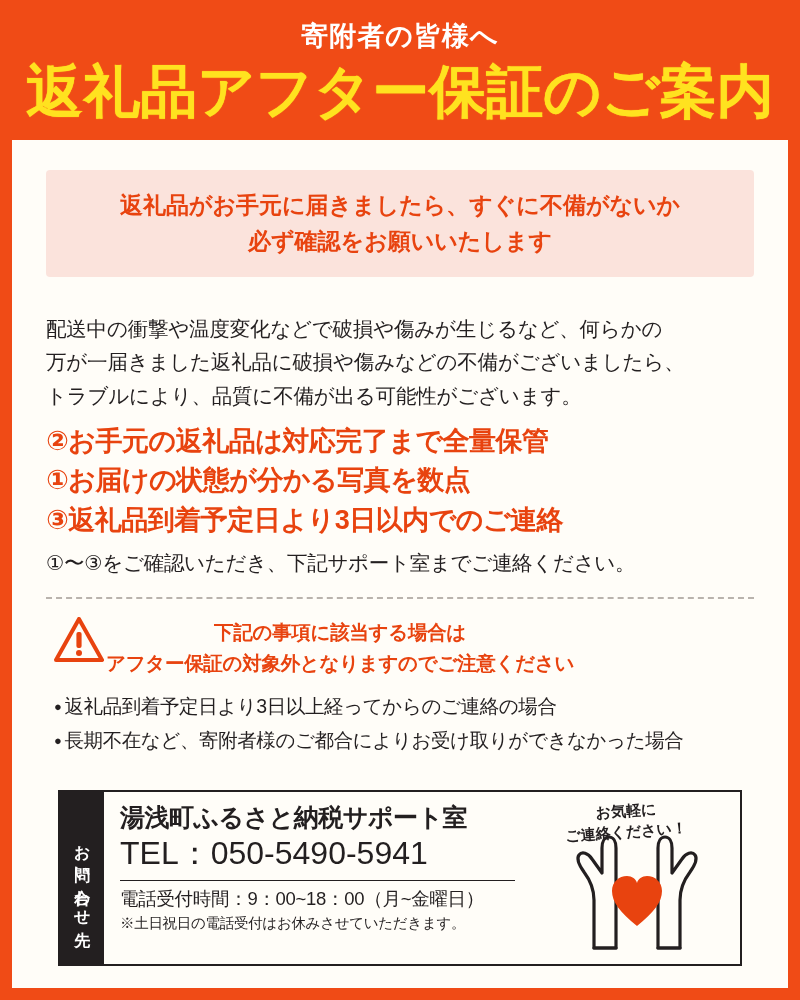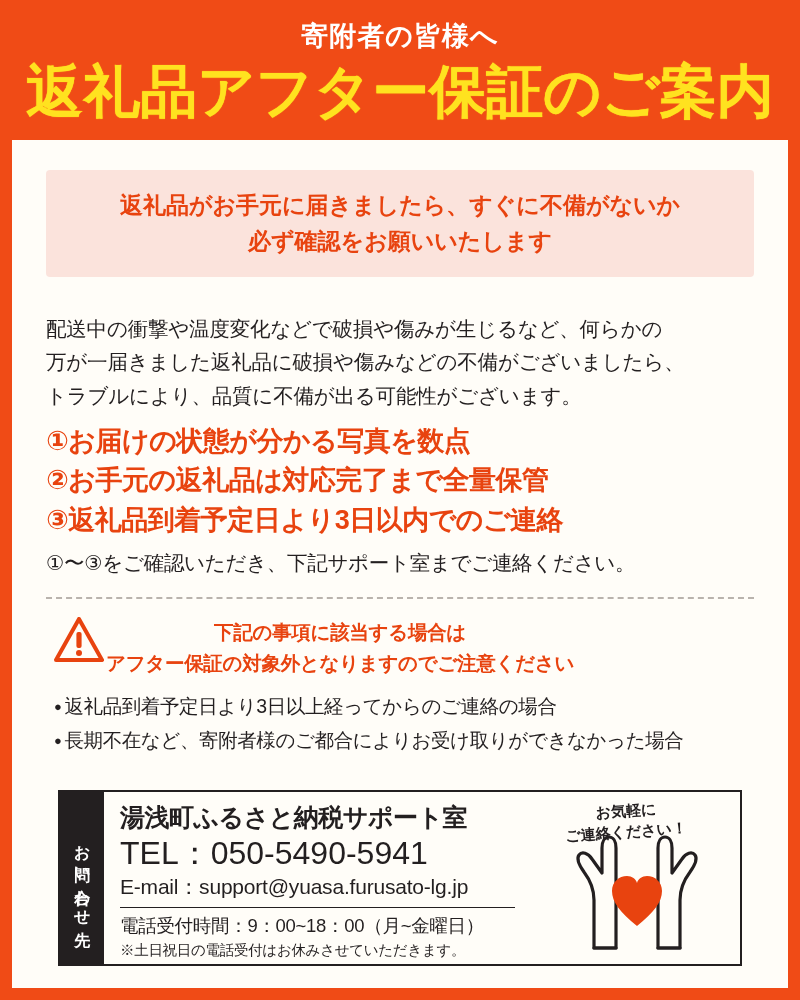--- a/index.html
+++ b/index.html
@@ -255,22 +255,22 @@
       <span class="para-line">必ず確認をお願いいたします</span>
     </div>
 
     <div class="para">
       <span class="para-line">配送中の衝撃や温度変化などで破損や傷みが生じるなど、何らかの</span>
       <span class="para-line">万が一届きました返礼品に破損や傷みなどの不備がございましたら、</span>
       <span class="para-line">トラブルにより、品質に不備が出る可能性がございます。</span>
     </div>
 
     <div class="steps">
+      <div class="step">②お手元の返礼品は対応完了まで全量保管</div>
       <div class="step">①お届けの状態が分かる写真を数点</div>
-      <div class="step">②お手元の返礼品は対応完了まで全量保管</div>
       <div class="step">③返礼品到着予定日より3日以内でのご連絡</div>
     </div>
 
     <div class="closing">①〜③をご確認いただき、下記サポート室までご連絡ください。</div>
 
     <hr class="dashed">
 
     <div class="warn-row">
       <div class="warn-icon">
         <svg width="50" height="46" viewBox="0 0 50 46" aria-hidden="true">
@@ -290,21 +290,20 @@
       <div class="bullet">長期不在など、寄附者様のご都合によりお受け取りができなかった場合</div>
     </div>
 
     <div class="contact">
       <div class="contact-tab">
         <span>お問い合わせ先</span>
       </div>
       <div class="contact-main">
         <div class="org">湯浅町ふるさと納税サポート室</div>
         <div class="tel">TEL：050-5490-5941</div>
-        <div class="email">E-mail：support@yuasa.furusato-lg.jp</div>
         <hr class="contact-rule">
         <div class="hours">電話受付時間：9：00~18：00（月~金曜日）</div>
         <div class="note">※土日祝日の電話受付はお休みさせていただきます。</div>
 
         <div class="hands">
           <svg width="190" height="166" viewBox="0 0 190 166" aria-hidden="true">
 
             <path d="M52 152 L52 104 C52 92 48 84 42 76 C37 69 34 63 37 59 C40 55 46 57 50 63 L60 77 L60 52 C60 45 63 41 67 41 C71 41 74 45 74 52 L74 88 L74 152 Z" fill="none" stroke="#231f20" stroke-width="3.2" stroke-linejoin="round" stroke-linecap="round"></path>
 
             <path d="M138 152 L138 104 C138 92 142 84 148 76 C153 69 156 63 153 59 C150 55 144 57 140 63 L130 77 L130 52 C130 45 127 41 123 41 C119 41 116 45 116 52 L116 88 L116 152 Z" fill="none" stroke="#231f20" stroke-width="3.2" stroke-linejoin="round" stroke-linecap="round"></path>

